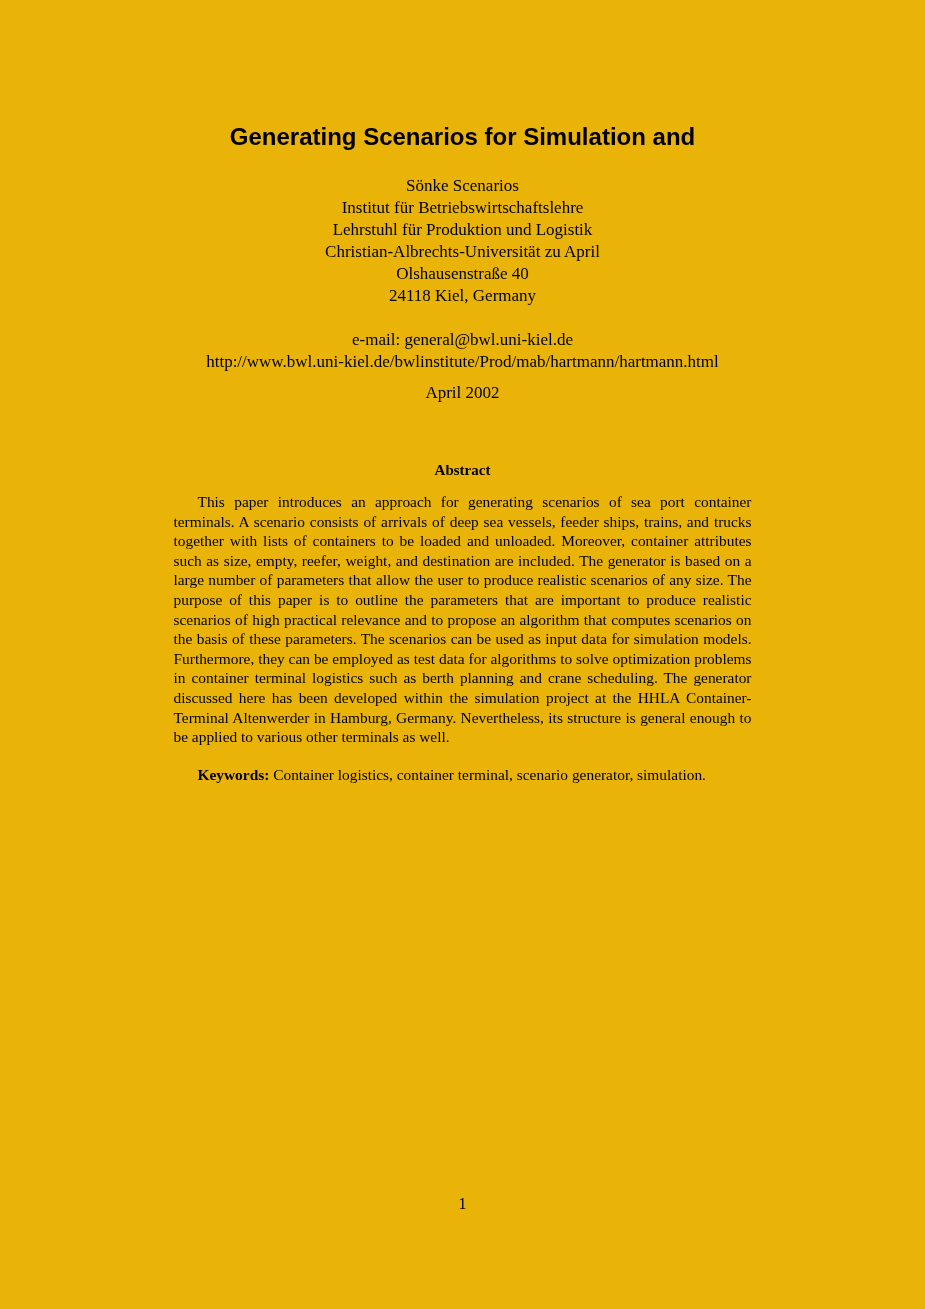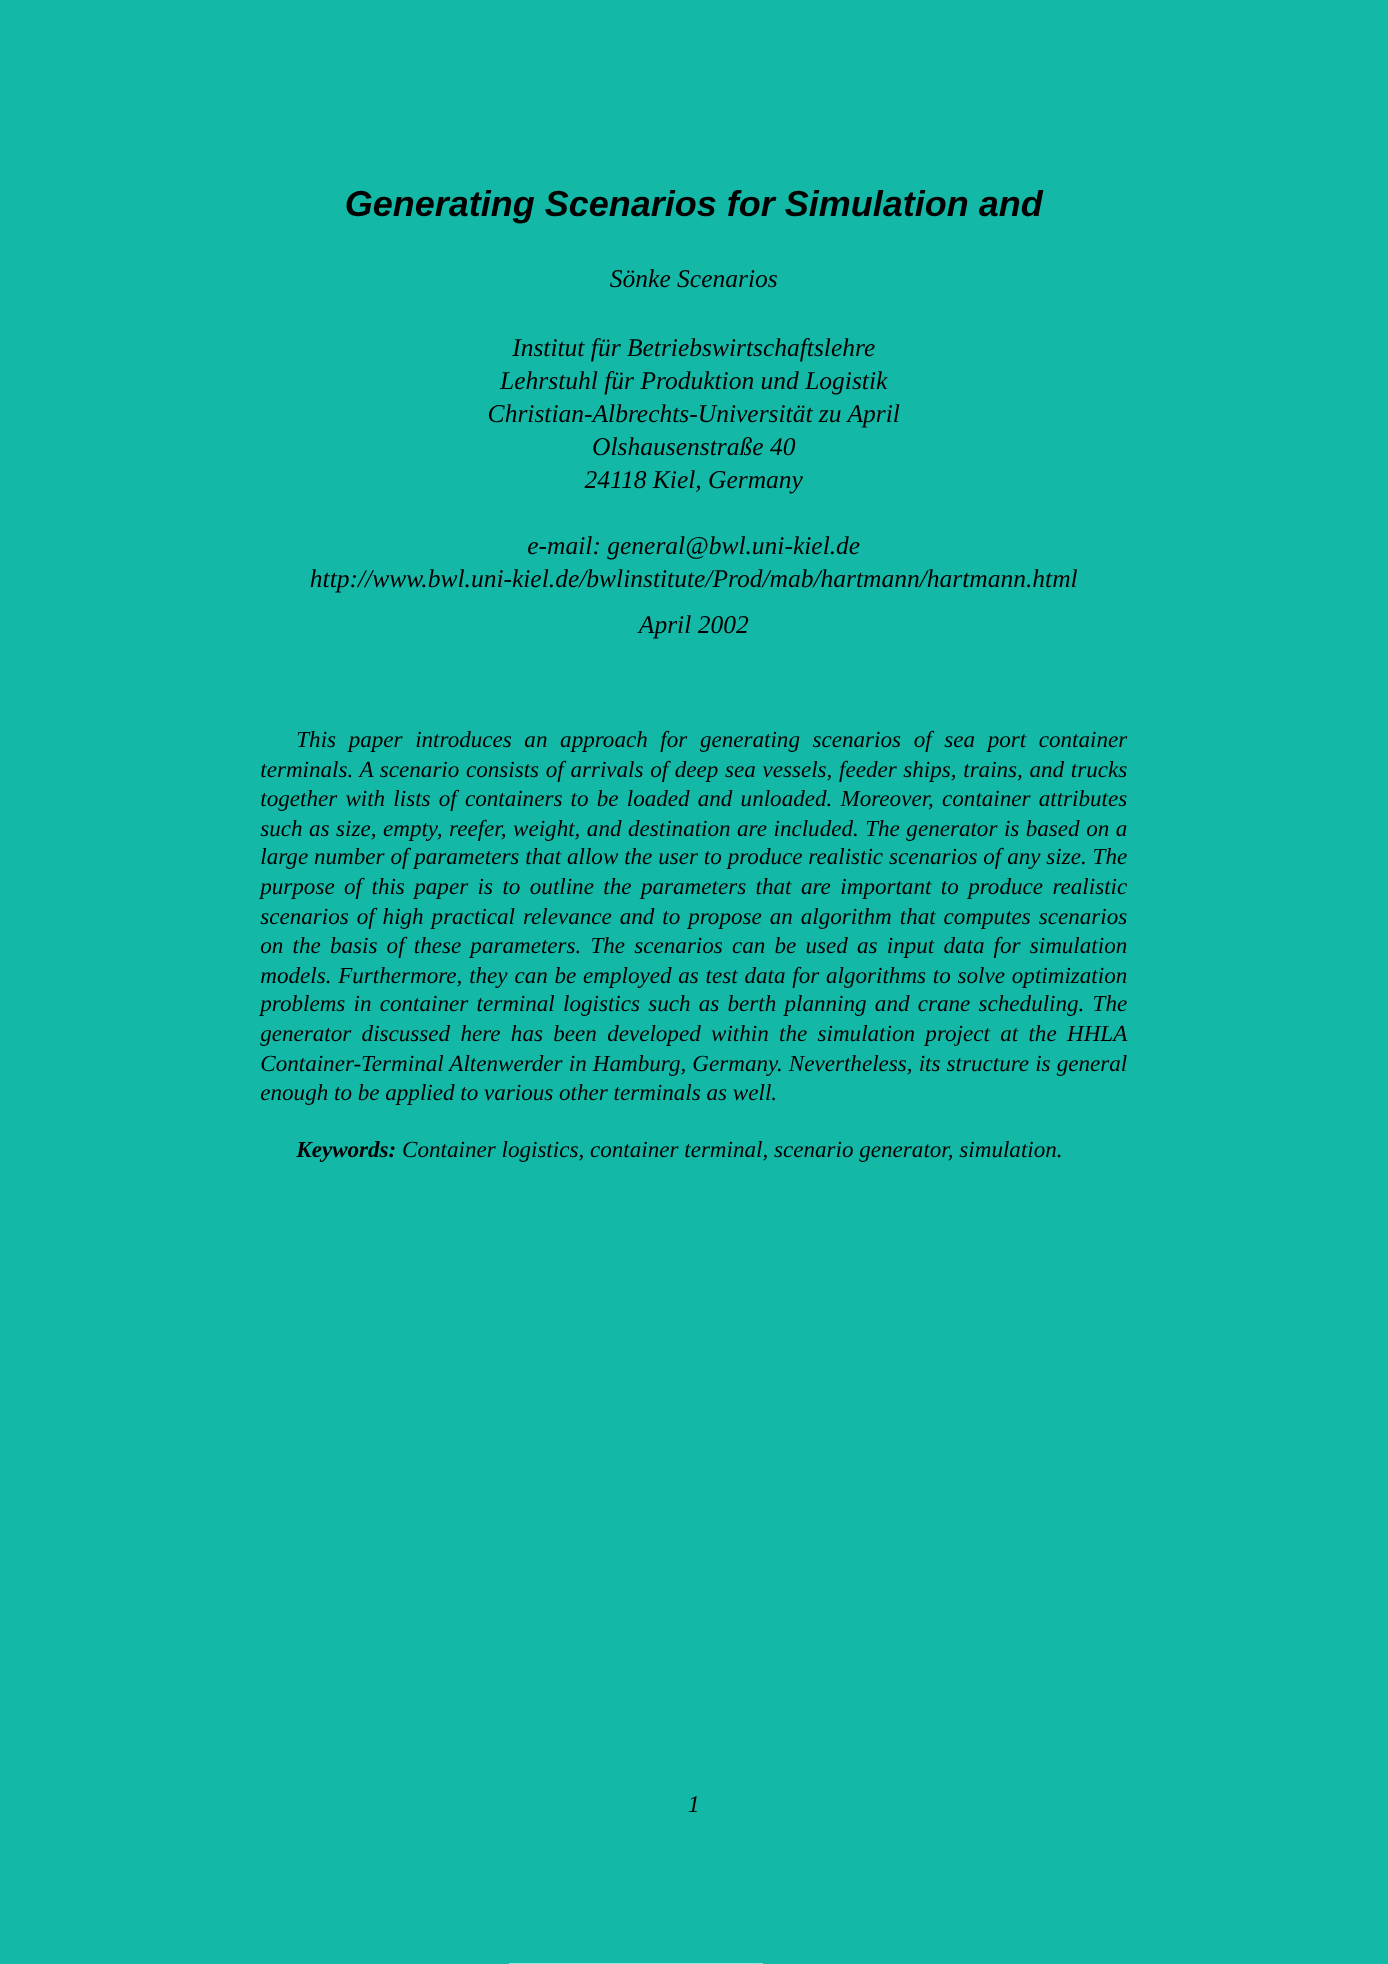--- a/index.html
+++ b/index.html
@@ -5,44 +5,42 @@
   html, body {
     margin: 0;
     padding: 0;
     background: #ffffff;
   }
   .page {
     position: relative;
     width: 925px;
     height: 1309px;
     margin: 0 auto;
-    background: #14b8a6;
+    background: #eab308;
     font-family: "Liberation Serif", serif;
     color: #000000;
     overflow: hidden;
-    font-style: italic;
   }
   .title-block {
     padding-top: 120px;
     text-align: center;
   }
   .title-line {
     font-family: "Liberation Sans", sans-serif;
     font-weight: bold;
     font-size: 24px;
     line-height: 33px;
   }
   .author-line {
     margin-top: 22px;
     text-align: center;
     font-size: 17px;
     line-height: 22px;
   }
   .affiliation-block {
-    margin-top: 24px;
     text-align: center;
     font-size: 17px;
   }
   .affiliation-line {
     line-height: 22px;
   }
   .contact-block {
     margin-top: 22px;
     text-align: center;
     font-size: 17px;
@@ -113,19 +111,20 @@
   </div>
 
   <div class="contact-block">
     <div class="contact-line">e-mail: general@bwl.uni-kiel.de</div>
     <div class="contact-line">http://www.bwl.uni-kiel.de/bwlinstitute/Prod/mab/hartmann/hartmann.html</div>
   </div>
 
   <div class="date-line">April 2002</div>
 
   <div class="abstract-block">
+    <div class="abstract-heading">Abstract</div>
     <div class="abstract-text">This paper introduces an approach for generating scenarios of sea port container terminals. A scenario consists of arrivals of deep sea vessels, feeder ships, trains, and trucks together with lists of containers to be loaded and unloaded. Moreover, container attributes such as size, empty, reefer, weight, and destination are included. The generator is based on a large number of parameters that allow the user to produce realistic scenarios of any size. The purpose of this paper is to outline the parameters that are important to produce realistic scenarios of high practical relevance and to propose an algorithm that computes scenarios on the basis of these parameters. The scenarios can be used as input data for simulation models. Furthermore, they can be employed as test data for algorithms to solve optimization problems in container terminal logistics such as berth planning and crane scheduling. The generator discussed here has been developed within the simulation project at the HHLA Container-Terminal Altenwerder in Hamburg, Germany. Nevertheless, its structure is general enough to be applied to various other terminals as well.</div>
     <div class="keywords-line"><span class="keywords-label">Keywords:</span><span> Container logistics, container terminal, scenario generator, simulation.</span></div>
   </div>
 
   <div class="page-number">1</div>
 
 </div>
 
 </body></html>

